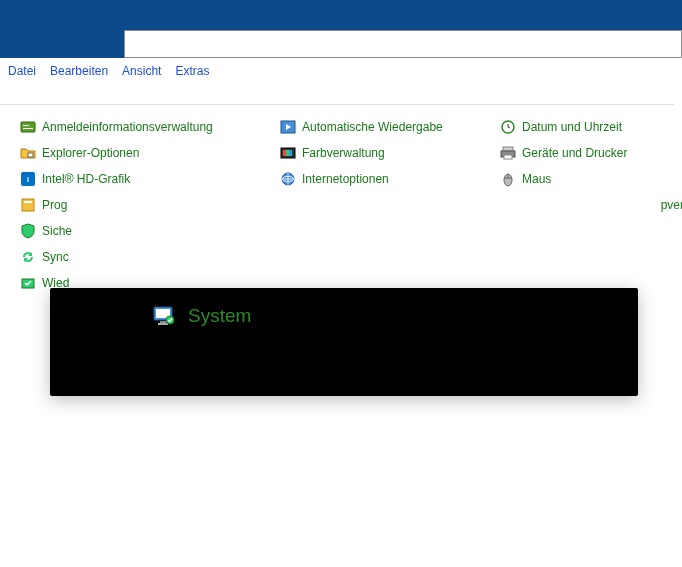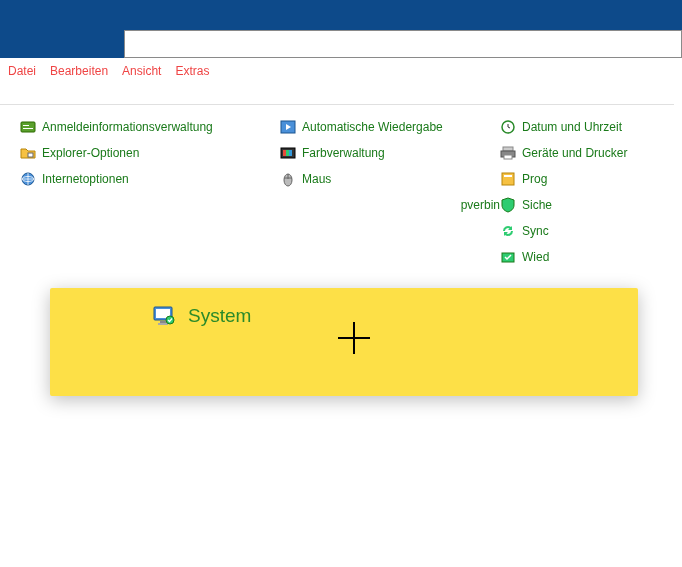--- a/index.html
+++ b/index.html
@@ -27,21 +27,21 @@
     height: 28px;
     background: #fff;
     border: 1px solid #8a8a8a;
     margin-bottom: 0;
   }
   .menubar {
     display: flex;
     gap: 14px;
     padding: 6px 8px 6px 8px;
     font-size: 12px;
-    color: #ef4444;
+    color: #1d4ed8;
   }
   .menubar span { cursor: default; }
   .content {
     padding: 14px 8px 0 20px;
   }
   .heading {
     color: #0d4a8a;
     font-size: 15px;
     font-weight: 400;
     margin-bottom: 12px;
@@ -74,21 +74,21 @@
     display: inline-flex;
     align-items: center;
     justify-content: center;
   }
   .tooltip {
     position: absolute;
     left: 50px;
     top: 288px;
     width: 588px;
     height: 108px;
-    background: #fde047;
+    background: #000000;
     border-radius: 2px;
     box-shadow: 0 4px 18px rgba(0,0,0,0.25);
     padding: 16px 20px;
     z-index: 10;
   }
   .tooltip-row {
     display: flex;
     align-items: center;
     gap: 12px;
     margin-bottom: 10px;
@@ -187,20 +187,29 @@
       <span class="ico">
           <svg width="16" height="16">
             <rect x="3" y="2" width="10" height="4" fill="#ccc" stroke="#888"></rect>
             <rect x="1" y="6" width="14" height="6" fill="#888" stroke="#555"></rect>
             <rect x="4" y="10" width="8" height="4" fill="#fff" stroke="#888"></rect>
           </svg>
         </span>
       <span>Geräte und Drucker</span>
     </div>
 
+    <div class="item">
+      <span class="ico">
+          <svg width="16" height="16">
+            <rect x="1" y="1" width="14" height="14" rx="2" fill="#0071c5"></rect>
+            <text x="8" y="11" font-size="7" fill="#fff" text-anchor="middle" font-weight="bold">i</text>
+          </svg>
+        </span>
+      <span>Intel® HD-Grafik</span>
+    </div>
     <div class="item">
       <span class="ico">
           <svg width="16" height="16">
             <circle cx="8" cy="8" r="6" fill="#4a90d9" stroke="#1a5490"></circle>
             <ellipse cx="8" cy="8" rx="6" ry="2.5" fill="none" stroke="#fff" stroke-width="0.8"></ellipse>
             <path d="M8 2v12M2 8h12" stroke="#fff" stroke-width="0.8"></path>
           </svg>
         </span>
       <span>Internetoptionen</span>
     </div>

